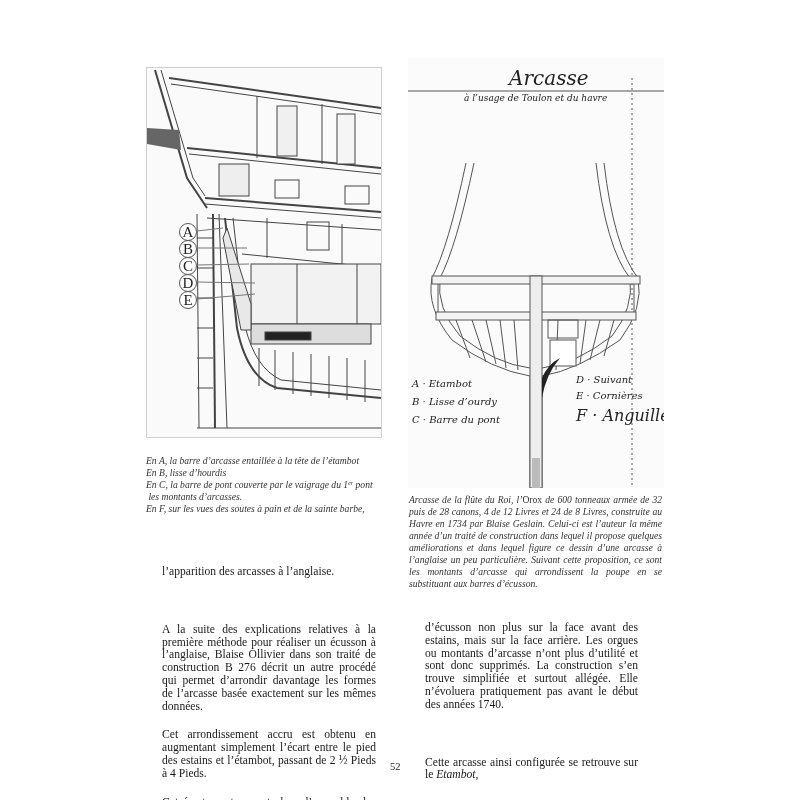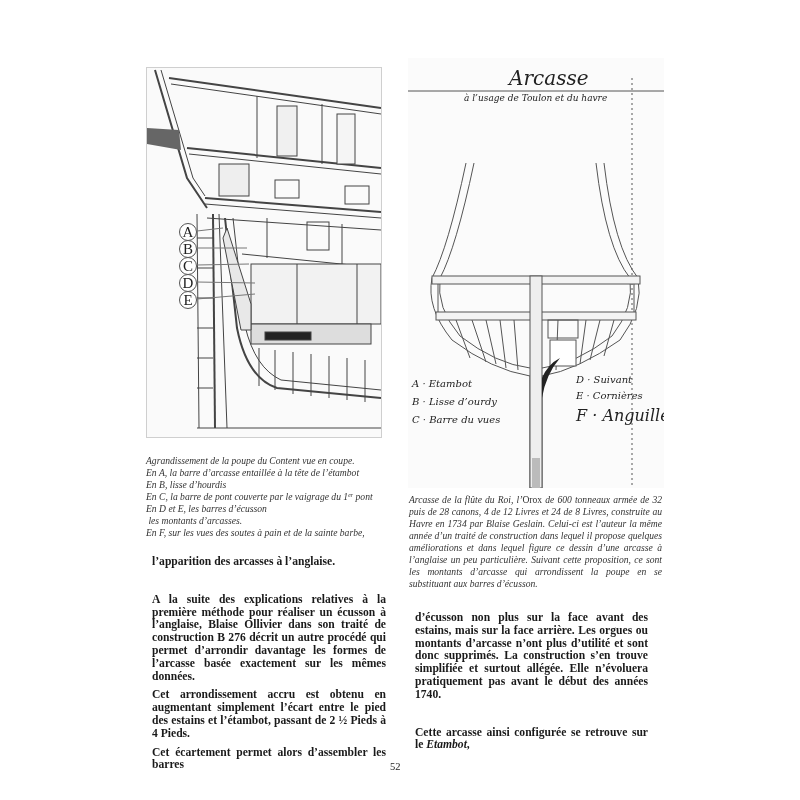--- a/index.html
+++ b/index.html
@@ -21,21 +21,21 @@
   .caption { font-family:"Liberation Serif", serif; font-style:italic; font-size:9.6px; line-height:12px; color:#333; }
   #caption-left { left:146px; top:455px; width:260px; }
   #caption-right { left:409px; top:494px; width:253px; text-align:justify; text-align-last:left; }
   .caption sup { font-size:6px; vertical-align:top; position:relative; top:-2px; }
   .upright { font-style:normal; }
 
   
   .body { font-family:"Liberation Serif", serif; font-size:11.6px; line-height:12.8px; color:#1a1a1a; text-align:justify; }
   #body-left { left:146px; top:550px; width:246px; }
   #body-right { left:409px; top:606px; width:245px; }
-  .para { margin:6px;font-weight:bold; }
+  .para { margin:16px; }
   .gap { height:13px; }
   .justify-last { text-align-last:justify; }
   .em { font-style:italic; }
 
   #page-number { left:390px; top:761px; font-size:10.5px; font-family:"Liberation Serif", serif; color:#222; }
 </style>
 </head>
 <body>
 
 <div id="fig-left" class="abs">
@@ -146,35 +146,33 @@
     </g>
     <path d="M134 320 Q140 306 152 300 Q138 316 134 340 Z" fill="#222"></path>
     <rect x="124" y="400" width="8" height="30" fill="#bbb"></rect>
   </svg>
   <div class="script" style="left:84px;top:8px;font-size:20px;margin-left:17px;">Arcasse</div>
   <div class="script" style="left:56px;top:35px;font-size:9px;text-align:right;">à l’usage de Toulon et du havre</div>
 
   <div class="abs" style="left:4px;top:320px;">
     <div class="script" style="top:0;font-size:10px;"><span>A</span> · <span>Etambot</span></div>
     <div class="script" style="top:18px;font-size:10px;"><span>B</span> · <span>Lisse d’ourdy</span></div>
-    <div class="script" style="top:36px;font-size:10px;"><span>C</span> · <span>Barre du vues</span></div>
+    <div class="script" style="top:36px;font-size:10px;"><span>C</span> · <span>Barre du pont</span></div>
   </div>
   <div class="abs" style="left:168px;top:316px;">
     <div class="script" style="top:0;font-size:10px;"><span>D</span> · <span>Suivant</span></div>
     <div class="script" style="top:16px;font-size:10px;"><span>E</span> · <span>Cornières</span></div>
     <div class="script" style="top:32px;font-size:16px;"><span>F</span> · <span>Anguillers</span></div>
   </div>
 </div>
 
 <div id="caption-left" class="abs caption">
-  <div>Agrandissement de la poupe du Content vue en coupe.</div>
   <div>En A, la barre d’arcasse entaillée à la tête de l’étambot</div>
   <div>En B, lisse d’hourdis</div>
   <div><span>En C, la barre de pont couverte par le vaigrage du 1</span><sup>er</sup><span> pont</span></div>
-  <div>En D et E, les barres d’écusson</div>
   <div style="white-space:pre;"> les montants d’arcasses.</div>
   <div>En F, sur les vues des soutes à pain et de la sainte barbe,</div>
 </div>
 
 <div id="caption-right" class="abs caption"><span>Arcasse de la flûte du Roi, l’</span><span class="upright">Orox</span><span> de 600 tonneaux armée de 32 puis de 28 canons, 4 de 12 Livres et 24 de 8 Livres, construite au Havre en 1734 par Blaise Geslain. Celui-ci est l’auteur la même année d’un traité de construction dans lequel il propose quelques améliorations et dans lequel figure ce dessin d’une arcasse à l’anglaise un peu particulière. Suivant cette proposition, ce sont les montants d’arcasse qui arrondissent la poupe en se substituant aux barres d’écusson.</span></div>
 
 <div id="body-left" class="abs body">
   <p class="para">l’apparition des arcasses à l’anglaise.</p>
   <div class="gap"></div>
   <p class="para">A la suite des explications relatives à la première méthode pour réaliser un écusson à l’anglaise, Blaise Ollivier dans son traité de construction B 276 décrit un autre procédé qui permet d’arrondir davantage les formes de l’arcasse basée exactement sur les mêmes données.</p>

